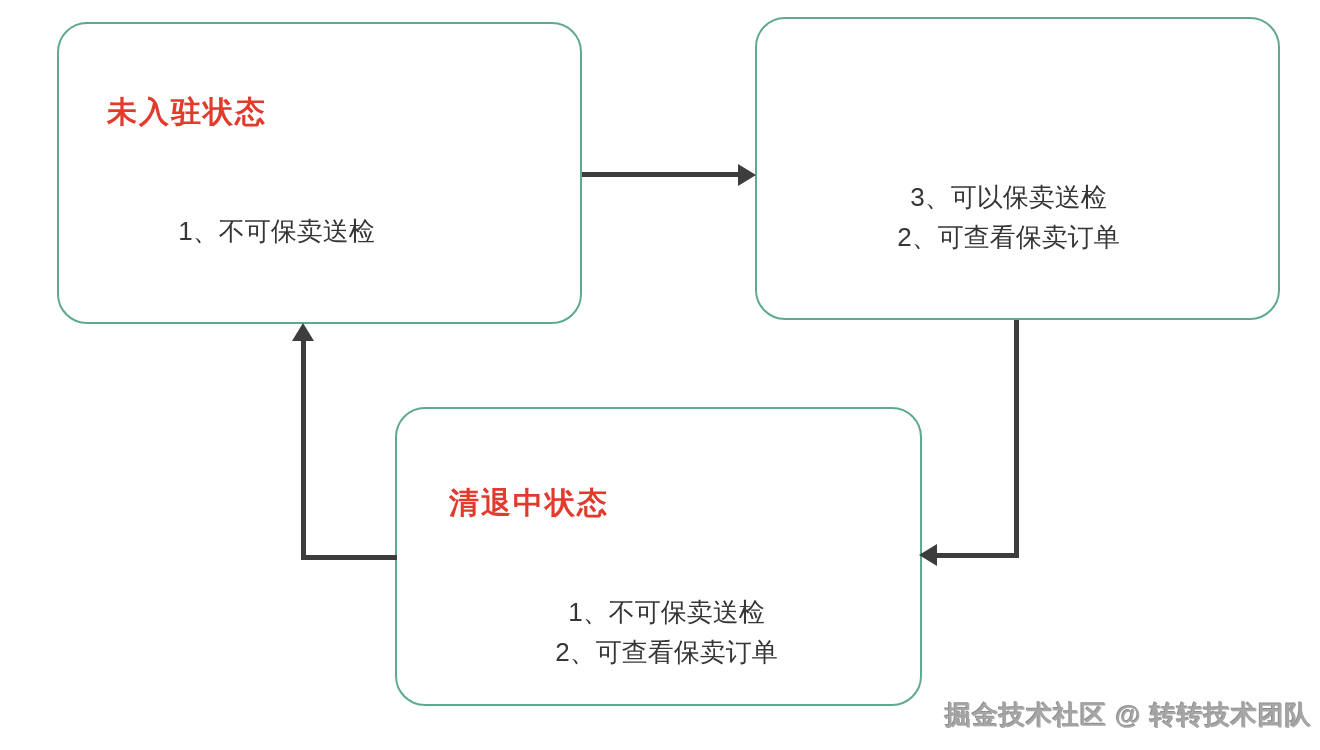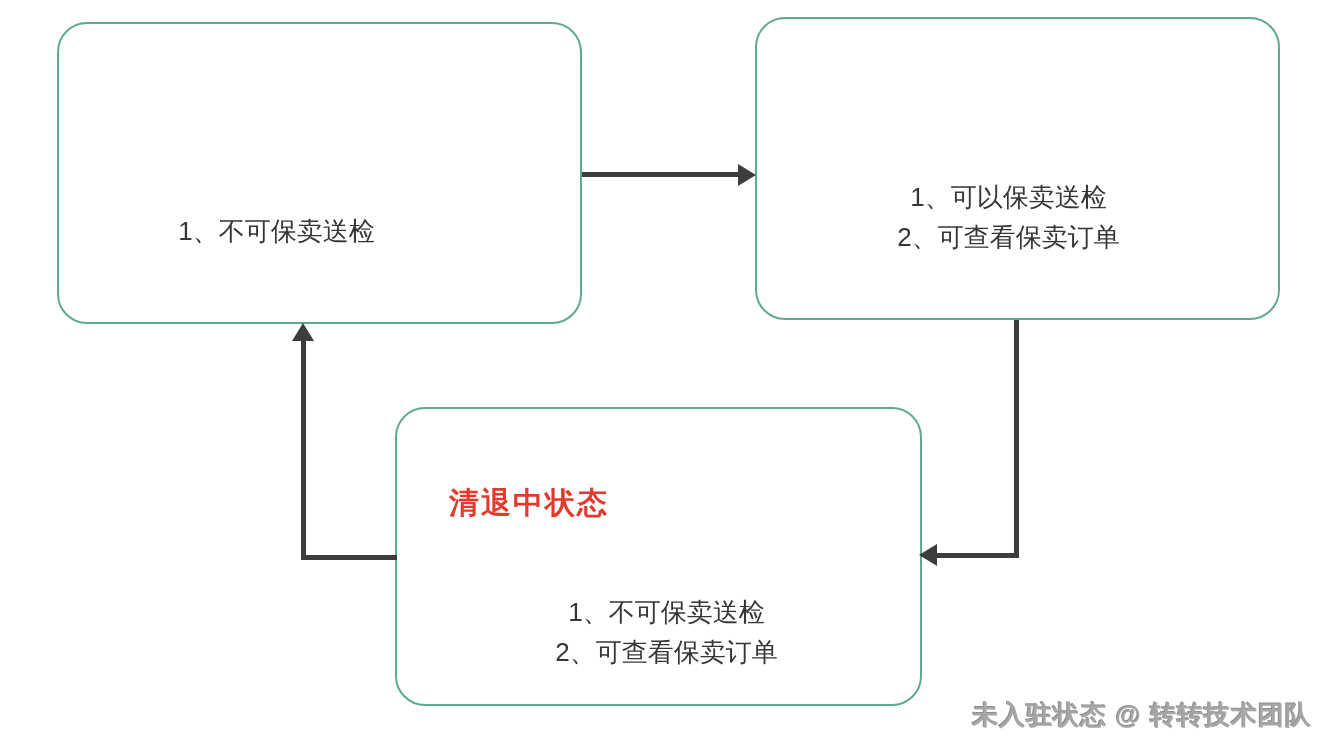--- a/index.html
+++ b/index.html
@@ -88,28 +88,29 @@
     text-shadow:-1px -1px 0 #8f8f8f, 1px 1px 1px #ffffff;
     white-space:nowrap;
   }
 </style>
 </head>
 <body>
 
 <div class="canvas">
 
   <div class="node node-not-settled">
+    <div class="node-title">未入驻状态</div>
     <div class="node-body">
       <div>1、不可保卖送检</div>
     </div>
   </div>
 
   <div class="node node-settled">
     <div class="node-body">
-      <div>1、可以保卖送检</div>
+      <div>3、可以保卖送检</div>
       <div>2、可查看保卖订单</div>
     </div>
   </div>
 
   <div class="node node-clearing">
     <div class="node-title">清退中状态</div>
     <div class="node-body">
       <div>1、不可保卖送检</div>
       <div>2、可查看保卖订单</div>
     </div>
@@ -125,15 +126,15 @@
     <div class="seg a2-h"></div>
     <div class="head a2-head"></div>
   </div>
 
   <div>
     <div class="seg a3-h"></div>
     <div class="seg a3-v"></div>
     <div class="head a3-head"></div>
   </div>
 
-  <div class="watermark">未入驻状态 @ 转转技术团队</div>
+  <div class="watermark">掘金技术社区 @ 转转技术团队</div>
 
 </div>
 
 </body></html>

